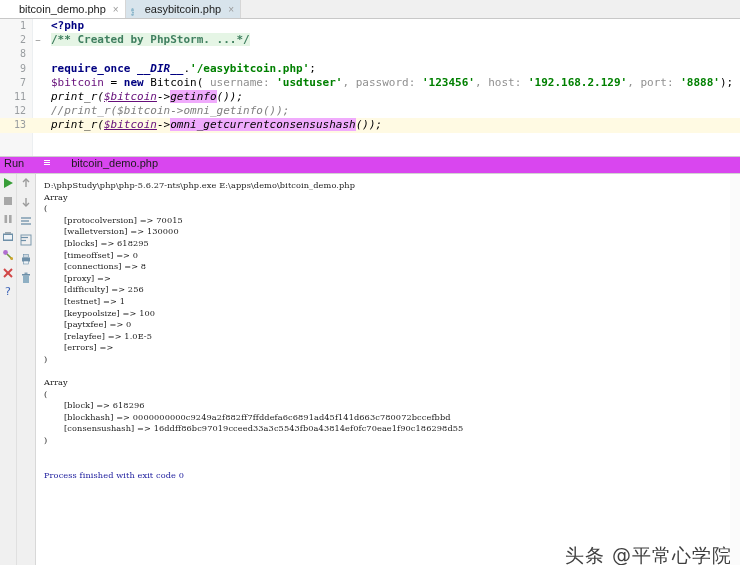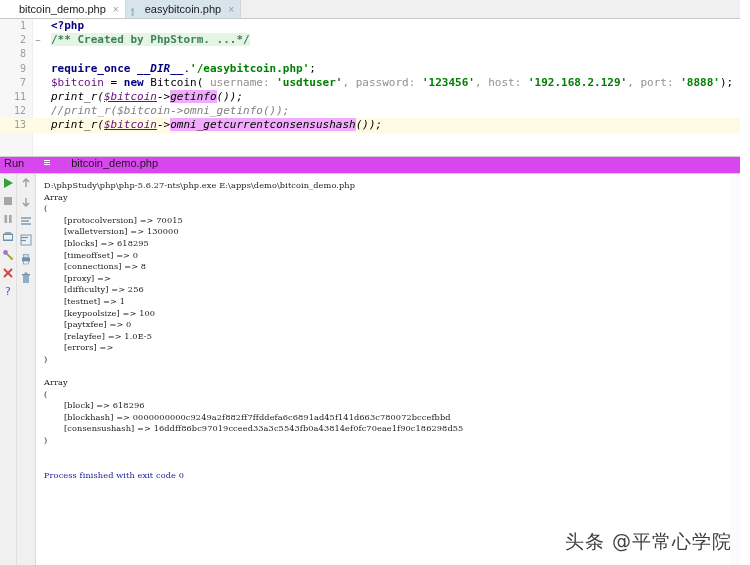--- a/index.html
+++ b/index.html
@@ -96,21 +96,21 @@
   .tbtn{width:12px;height:12px;position:relative;display:block;}
   .console{
     flex:1;background:#ffffff;position:relative;overflow:hidden;
     font-family:"DejaVu Serif",serif;font-size:8.2px;color:#1c1c1c;
     padding:6px 0 0 8px;line-height:11.6px;
   }
   .console .row{white-space:pre;letter-spacing:0.1px;}
   .console .blue{color:#1a1a9c;}
   .indent1{padding-left:20px;}
   .watermark{
-    position:absolute;right:8px;bottom:18px;
+    position:absolute;right:8px;bottom:4px;
     font-size:19px;color:#2b2b2b;font-family:"DejaVu Sans",sans-serif;
     letter-spacing:1px;opacity:.9;white-space:nowrap;
   }
   .scrollcorner{
     position:absolute;right:0;top:0;width:10px;height:100%;background:#fbfbfb;
   }
 </style>
 </head>
 <body>
 

